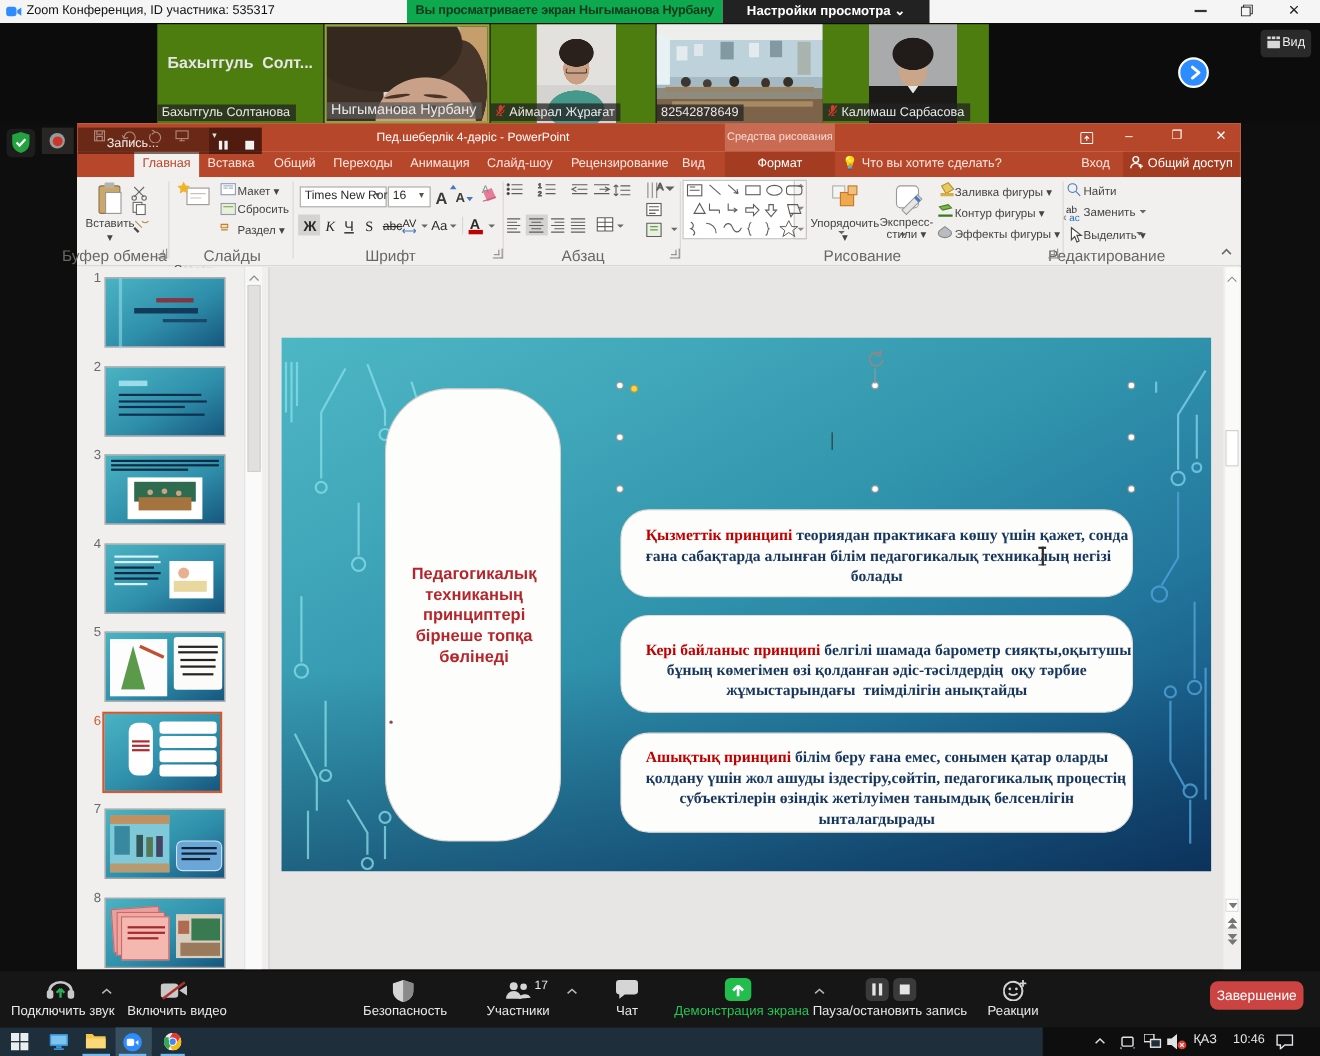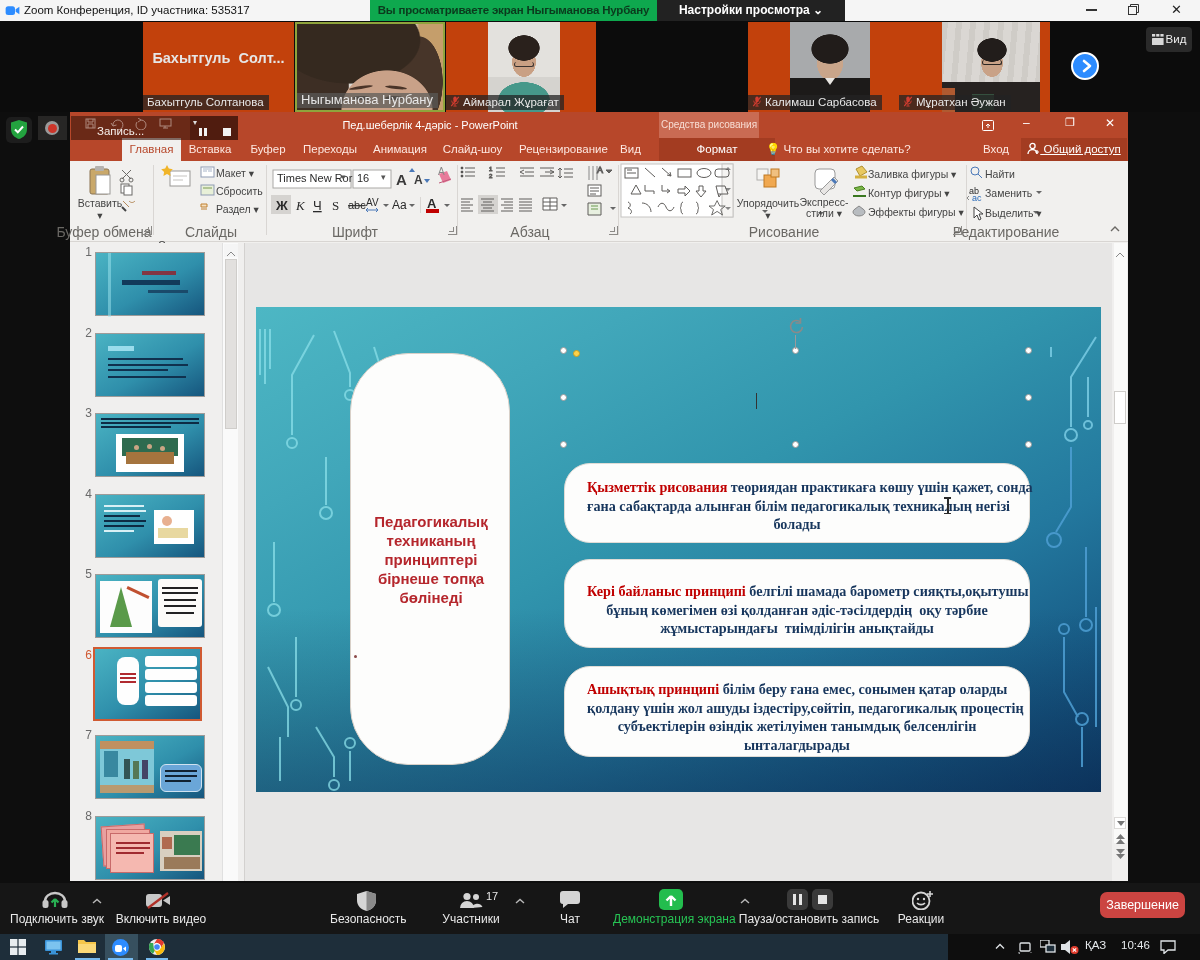--- a/index.html
+++ b/index.html
@@ -6,21 +6,21 @@
 .abs{position:absolute;}
 #stage{position:relative;width:1200px;height:960px;}
 
 #topbar{left:0;top:0;width:1200px;height:21px;background:#f5f5f5;}
 #topbar .ztxt{left:24px;top:4px;font-size:11.5px;color:#111;}
 #zcam{left:5px;top:3px;width:15px;height:15px;}
 #greenbn{left:370px;top:0;width:287px;height:21px;background:#0ea84e;color:#0b3a1d;font-size:11.5px;letter-spacing:-0.2px;text-align:center;line-height:21px;font-weight:bold;white-space:nowrap;}
 #viewopt{left:657px;top:0;width:188px;height:21px;background:#222;color:#fff;font-size:12px;text-align:center;line-height:21px;font-weight:bold;white-space:nowrap;}
 
 #strip{left:0;top:21px;width:1200px;height:91px;background:#0c0c0c;}
-.tile{position:absolute;top:1px;height:90px;background:#c2410c;overflow:hidden;}
+.tile{position:absolute;top:1px;height:90px;background:#4d7c0f;overflow:hidden;}
 .nlabel{position:absolute;left:0;bottom:2px;background:rgba(35,35,35,0.75);color:#e8e8e8;font-size:11.5px;line-height:14px;padding:0 5px 1px 4px;white-space:nowrap;}
 .micoff{display:inline-block;width:10px;height:11px;margin-right:3px;position:relative;top:1px;}
 
 #ppt{left:70px;top:112px;width:1058px;height:769px;background:#f1f0ee;}
 #titlebar{left:0;top:0;width:1058px;height:26px;background:#b7472a;}
 #ctxhdr{left:589px;top:0;width:100px;height:26px;background:#c96b53;color:#f8ddd4;font-size:10px;text-align:center;line-height:26px;white-space:nowrap;}
 #ptitle{left:210px;top:7px;width:300px;color:#fff;font-size:11px;text-align:center;white-space:nowrap;}
 #tabrow{left:0;top:26px;width:1058px;height:23px;background:#b7472a;}
 .tab{position:absolute;top:0;height:23px;color:#fde8e1;font-size:11.5px;line-height:23px;text-align:center;white-space:nowrap;}
 #tab-active{background:#f1f0ee;color:#b7472a;}
@@ -98,52 +98,52 @@
       radial-gradient(ellipse 72px 44px at 52px 16px, #35291f 98%, transparent 100%),
       radial-gradient(ellipse 32px 56px at 20px 62px, #3d2e24 98%, transparent 100%),
       radial-gradient(ellipse 24px 46px at 122px 58px, #473529 98%, transparent 100%),
       linear-gradient(90deg, #dcd7d0 0px, #dcd7d0 118px, #c59e6b 122px, #c59e6b 150px);">
     <div style="position:absolute;left:52px;top:62px;width:24px;height:3px;background:#4a3428;border-radius:50%;transform:rotate(-8deg);"></div>
     <div style="position:absolute;left:88px;top:62px;width:22px;height:3px;background:#4a3428;border-radius:50%;transform:rotate(6deg);"></div>
     <div style="position:absolute;left:56px;top:72px;width:18px;height:4px;background:#3a2a20;border-radius:50%;"></div>
     <div style="position:absolute;left:88px;top:72px;width:18px;height:4px;background:#3a2a20;border-radius:50%;"></div>
     <div class="nlabel" style="font-size:13px;background:rgba(90,90,88,0.72);">Ныгыманова Нурбану</div>
   </div>
+  <div class="tile" id="tile4" style="left:597px;width:151px;background:linear-gradient(180deg,#eeefec 0 14px,#bdd2da 14px 48px,#a5bac2 48px 58px,#8d8a7e 58px 68px,#7c6349 68px 90px);">
+    <div style="position:absolute;left:0;top:10px;width:12px;height:45px;background:#e8f2f5;"></div>
+    <div style="position:absolute;left:18px;top:20px;width:10px;height:13px;background:#e4ebee;"></div>
+    <div style="position:absolute;left:34px;top:18px;width:8px;height:11px;background:#dfe7ea;"></div>
+    <div style="position:absolute;left:58px;top:16px;width:12px;height:16px;background:#8299a3;"></div>
+    <div style="position:absolute;left:84px;top:17px;width:9px;height:13px;background:#e4ebee;"></div>
+    <div style="position:absolute;left:103px;top:15px;width:11px;height:15px;background:#8299a3;"></div>
+    <div style="position:absolute;left:128px;top:16px;width:12px;height:30px;background:#aab4ae;"></div>
+    <div style="position:absolute;left:22px;top:48px;width:9px;height:9px;border-radius:50%;background:#3a3632;"></div>
+    <div style="position:absolute;left:42px;top:50px;width:8px;height:8px;border-radius:50%;background:#443d36;"></div>
+    <div style="position:absolute;left:66px;top:47px;width:9px;height:10px;border-radius:50%;background:#2e2a26;"></div>
+    <div style="position:absolute;left:95px;top:49px;width:8px;height:9px;border-radius:50%;background:#3d332c;"></div>
+    <div style="position:absolute;left:115px;top:48px;width:9px;height:9px;border-radius:50%;background:#35302a;"></div>
+    <div style="position:absolute;left:8px;top:57px;width:135px;height:4px;background:#9a8464;"></div>
+    <div style="position:absolute;left:14px;top:70px;width:128px;height:5px;background:#a58a62;"></div>
+    <div class="nlabel">82542878649</div>
+  </div>
   <div class="tile" style="left:748px;width:151px;">
     <div id="vid5" style="position:absolute;left:42px;top:0;width:80px;height:90px;background:
         linear-gradient(180deg, transparent 0 56px, #1c1a19 56px 100%),
         radial-gradient(ellipse 19px 15px at 40px 27px, #211c1a 96%, transparent 100%),
         radial-gradient(ellipse 13px 16px at 40px 42px, #c9a58a 98%, transparent 100%),
         radial-gradient(ellipse 21px 22px at 40px 36px, #2b2523 45%, transparent 47%),
         linear-gradient(180deg, #a8aaac 0 100%);">
       <div style="position:absolute;left:35px;top:56px;width:10px;height:7px;background:#e8e6e2;clip-path:polygon(0 0,100% 0,50% 100%);"></div>
     </div>
     <div class="nlabel"><svg class="micoff" viewBox="0 0 12 13">
             <rect x="4" y="0.5" width="4" height="7" rx="2" fill="#d43c30"></rect>
             <path d="M2 5.5 a4 4 0 0 0 8 0 M6 9.5 v2.5 M4 12 h4" stroke="#d43c30" fill="none"></path>
             <path d="M1.5 12 L10.5 1" stroke="#d43c30" stroke-width="1.4"></path>
           </svg>Калимаш Сарбасова</div>
   </div>
-  <div class="tile" style="left:899px;width:151px;">
-    <div id="vid6" style="position:absolute;left:43px;top:0;width:98px;height:90px;background:
-        linear-gradient(180deg, transparent 0 60px, #262220 60px 100%),
-        radial-gradient(ellipse 15px 12px at 50px 28px, #221d1b 96%, transparent 100%),
-        radial-gradient(ellipse 11px 14px at 50px 41px, #c9a287 98%, transparent 100%),
-        radial-gradient(ellipse 17px 18px at 50px 34px, #2a2422 45%, transparent 47%),
-        repeating-linear-gradient(95deg, #cfccc7 0 6px, #dad7d3 6px 14px);">
-      <div style="position:absolute;left:40px;top:38px;width:20px;height:5px;border-radius:3px;border:1px solid #2a2522;border-top:none;"></div>
-      <div style="position:absolute;left:0px;top:66px;width:13px;height:24px;background:#b05a30;"></div>
-      <div style="position:absolute;left:30px;top:72px;width:22px;height:16px;background:#35503e;"></div>
-    </div>
-    <div class="nlabel"><svg class="micoff" viewBox="0 0 12 13">
-            <rect x="4" y="0.5" width="4" height="7" rx="2" fill="#d43c30"></rect>
-            <path d="M2 5.5 a4 4 0 0 0 8 0 M6 9.5 v2.5 M4 12 h4" stroke="#d43c30" fill="none"></path>
-            <path d="M1.5 12 L10.5 1" stroke="#d43c30" stroke-width="1.4"></path>
-          </svg>Мұратхан Әужан</div>
-  </div>
   <div class="abs" style="left:1071px;top:31px;width:28px;height:28px;border-radius:50%;background:#2d8cff;border:2px solid #fff;"><svg width="10" height="14" viewBox="0 0 10 14" style="margin:5px 0 0 9px;">
           <path d="M2 2 l6 5 -6 5" fill="none" stroke="#fff" stroke-width="2.6" stroke-linecap="round" stroke-linejoin="round"></path>
         </svg></div>
   <div class="abs" style="left:1146px;top:6px;width:46px;height:25px;background:#2a2a2a;border-radius:4px;color:#eee;font-size:11.5px;line-height:25px;text-align:center;"><svg style="position:relative;top:2px;margin-right:2px;" width="12" height="11" viewBox="0 0 12 11">
           <g fill="#d8d8d8">
             <rect x="0" y="0" width="3.2" height="2.6"></rect>
             <rect x="4.2" y="0" width="3.2" height="2.6"></rect>
             <rect x="8.4" y="0" width="3.2" height="2.6"></rect>
             <rect x="0" y="4" width="11.6" height="7" rx="0.5"></rect>
           </g>
@@ -160,30 +160,30 @@
           <path d="M6 8 v-4 M4 6 l2 -2 2 2" fill="none" stroke="#fff"></path>
         </svg>
     <div class="abs" style="left:953px;top:4px;color:#fff;font-size:12px;">–</div>
     <div class="abs" style="left:995px;top:4px;color:#fff;font-size:11px;">❐</div>
     <div class="abs" style="left:1035px;top:4px;color:#fff;font-size:12px;">✕</div>
   </div>
   <div id="tabrow" class="abs">
     <div class="tab" style="left:14px;width:44px;margin-left:41px;">Файл</div>
     <div class="tab" id="tab-active" style="left:52px;width:59px;">Главная</div>
     <div class="tab" style="left:117px;width:46px;">Вставка</div>
-    <div class="tab" style="left:176px;width:44px;">Буфер</div>
+    <div class="tab" style="left:176px;width:44px;">Общий</div>
     <div class="tab" style="left:232px;width:56px;">Переходы</div>
     <div class="tab" style="left:303px;width:52px;">Анимация</div>
     <div class="tab" style="left:372px;width:61px;">Слайд-шоу</div>
     <div class="tab" style="left:449px;width:84px;">Рецензирование</div>
     <div class="tab" style="left:548px;width:25px;">Вид</div>
-    <div class="tab" id="tab-format" style="left:589px;width:116px;">Формат</div>
+    <div class="tab" id="tab-format" style="left:589px;width:100px;">Формат</div>
     <div class="tab" style="left:696px;width:130px;">💡 Что вы хотите сделать?</div>
     <div class="tab" style="left:908px;width:36px;">Вход</div>
-    <div class="tab" style="left:951px;width:106px;background:#a33c21;color:#fff;text-decoration:underline;"><svg style="position:relative;top:2px;" width="13" height="13" viewBox="0 0 13 13">
+    <div class="tab" style="left:951px;width:106px;background:#a33c21;color:#fff;"><svg style="position:relative;top:2px;" width="13" height="13" viewBox="0 0 13 13">
             <circle cx="5.5" cy="4" r="2.6" fill="none" stroke="#fff" stroke-width="1.3"></circle>
             <path d="M1 12 a4.5 4.5 0 0 1 9 0" fill="none" stroke="#fff" stroke-width="1.3"></path>
             <path d="M10 8 v4 M8 10 h4" stroke="#fff" stroke-width="1.2"></path>
           </svg> Общий доступ</div>
   </div>
   <div id="ribbon" class="abs">
     <svg class="abs" style="left:0;top:0;" width="1058" height="81" viewBox="0 0 1058 81">
 
       <rect x="20" y="8" width="19" height="25" rx="2" fill="#c9a86a" stroke="#8a7350" stroke-width="1"></rect>
       <rect x="25" y="5" width="9" height="5" rx="1" fill="#b5b2ae"></rect>
@@ -503,21 +503,21 @@
             <path d="M826 420 v40"></path>
                 <circle cx="826" cy="412" r="6"></circle>
             <path d="M840 300 v120"></path>
           </g>
         </svg>
         <div id="pill">
           <div class="ptxt">Педагогикалық техниканың принциптері бірнеше топқа бөлінеді</div>
         </div>
         <div style="position:absolute;left:98px;top:348px;width:3px;height:3px;border-radius:50%;background:#8a4a4a;"></div>
         <div class="wbox" style="top:156px;height:80px;">
-          <div style="position:absolute;left:22px;right:22px;top:14px;"><span class="lead">Қызметтік рисования</span> теориядан практикаға көшу үшін қажет, сонда<br>ғана сабақтарда алынған білім педагогикалық техникалың негізі<br>болады</div>
+          <div style="position:absolute;left:22px;right:22px;top:14px;"><span class="lead">Қызметтік принципі</span> теориядан практикаға көшу үшін қажет, сонда<br>ғана сабақтарда алынған білім педагогикалық техникалың негізі<br>болады</div>
         </div>
         <div class="wbox" style="top:252px;height:89px;">
           <div style="position:absolute;left:22px;right:22px;top:22px;"><span class="lead">Кері байланыс принципі</span> белгілі шамада барометр сияқты,оқытушы<br>бұның көмегімен өзі қолданған әдіс-тәсілдердің&nbsp; оқу тәрбие<br>жұмыстарындағы&nbsp; тиімділігін анықтайды</div>
         </div>
         <div class="wbox" style="top:359px;height:91px;">
           <div style="position:absolute;left:22px;right:22px;top:13px;"><span class="lead">Ашықтық принципі</span> білім беру ғана емес, сонымен қатар оларды<br>қолдану үшін жол ашуды іздестіру,сөйтіп, педагогикалық процестің<br>субъектілерін өзіндік жетілуімен танымдық белсенлігін<br>ынталагдырады</div>
         </div>
 
         <div class="hdl" style="left:304px;top:40px;"></div>
         <div class="hdl" style="left:536px;top:40px;"></div>

